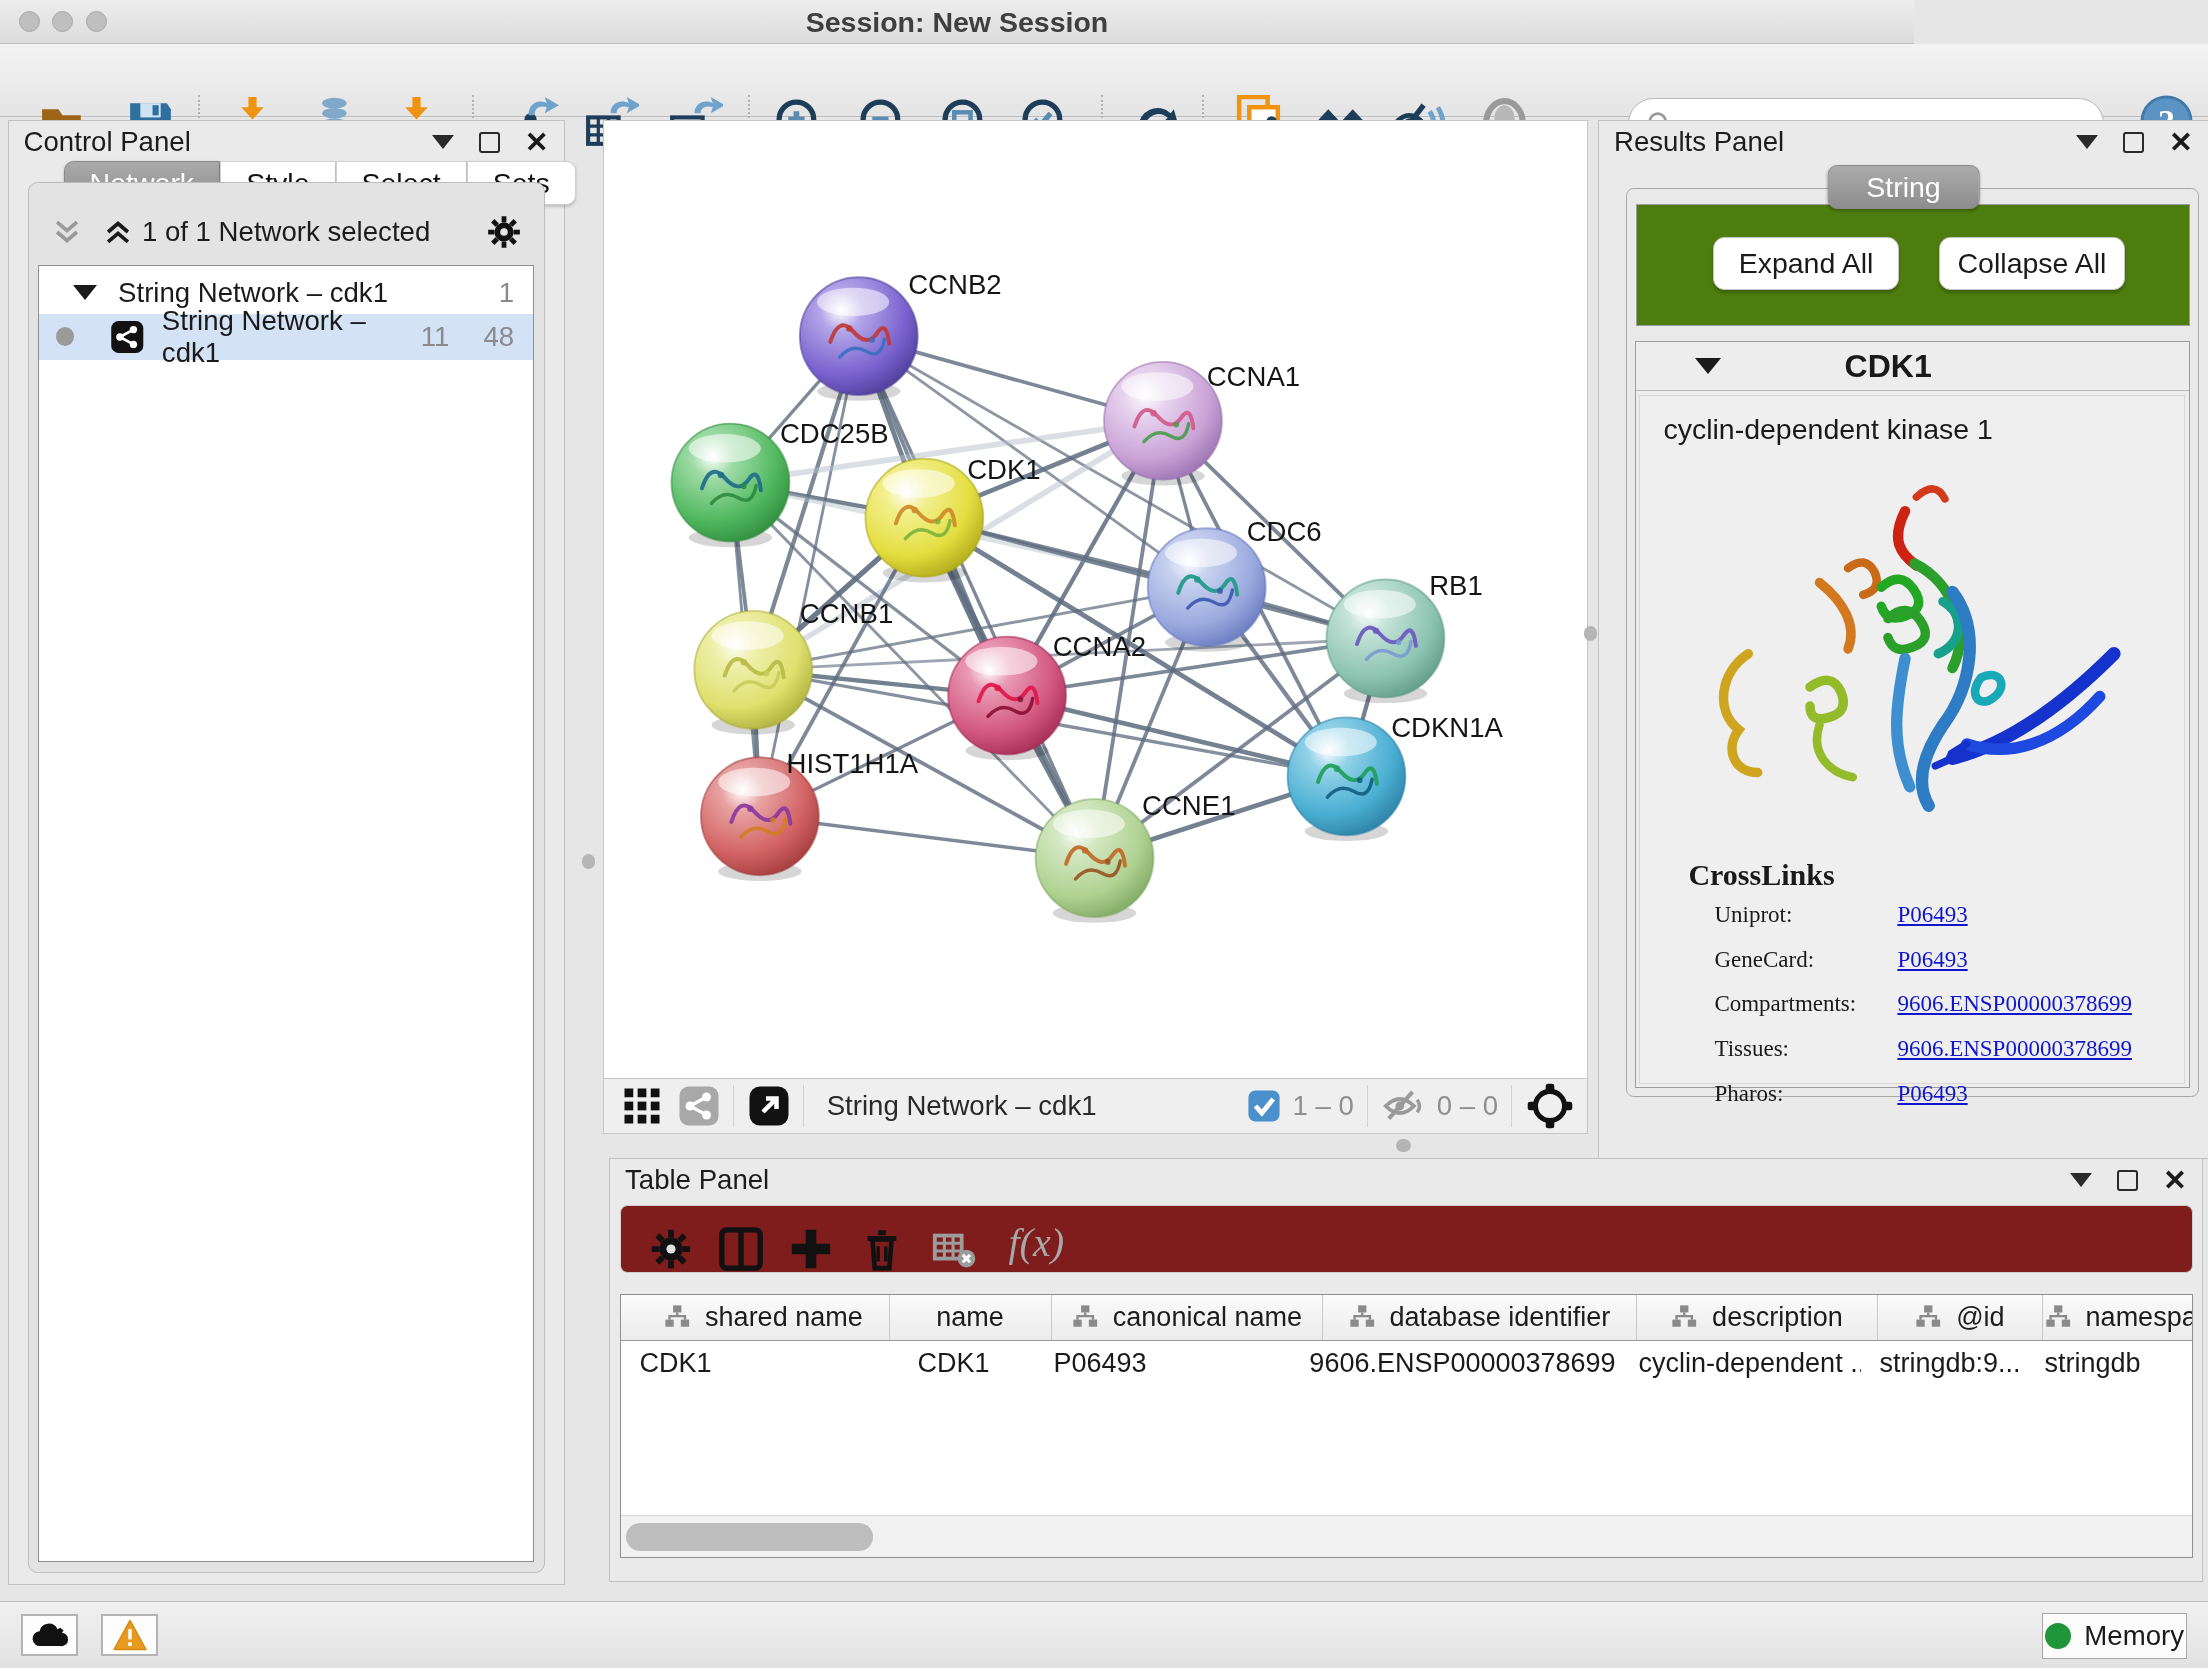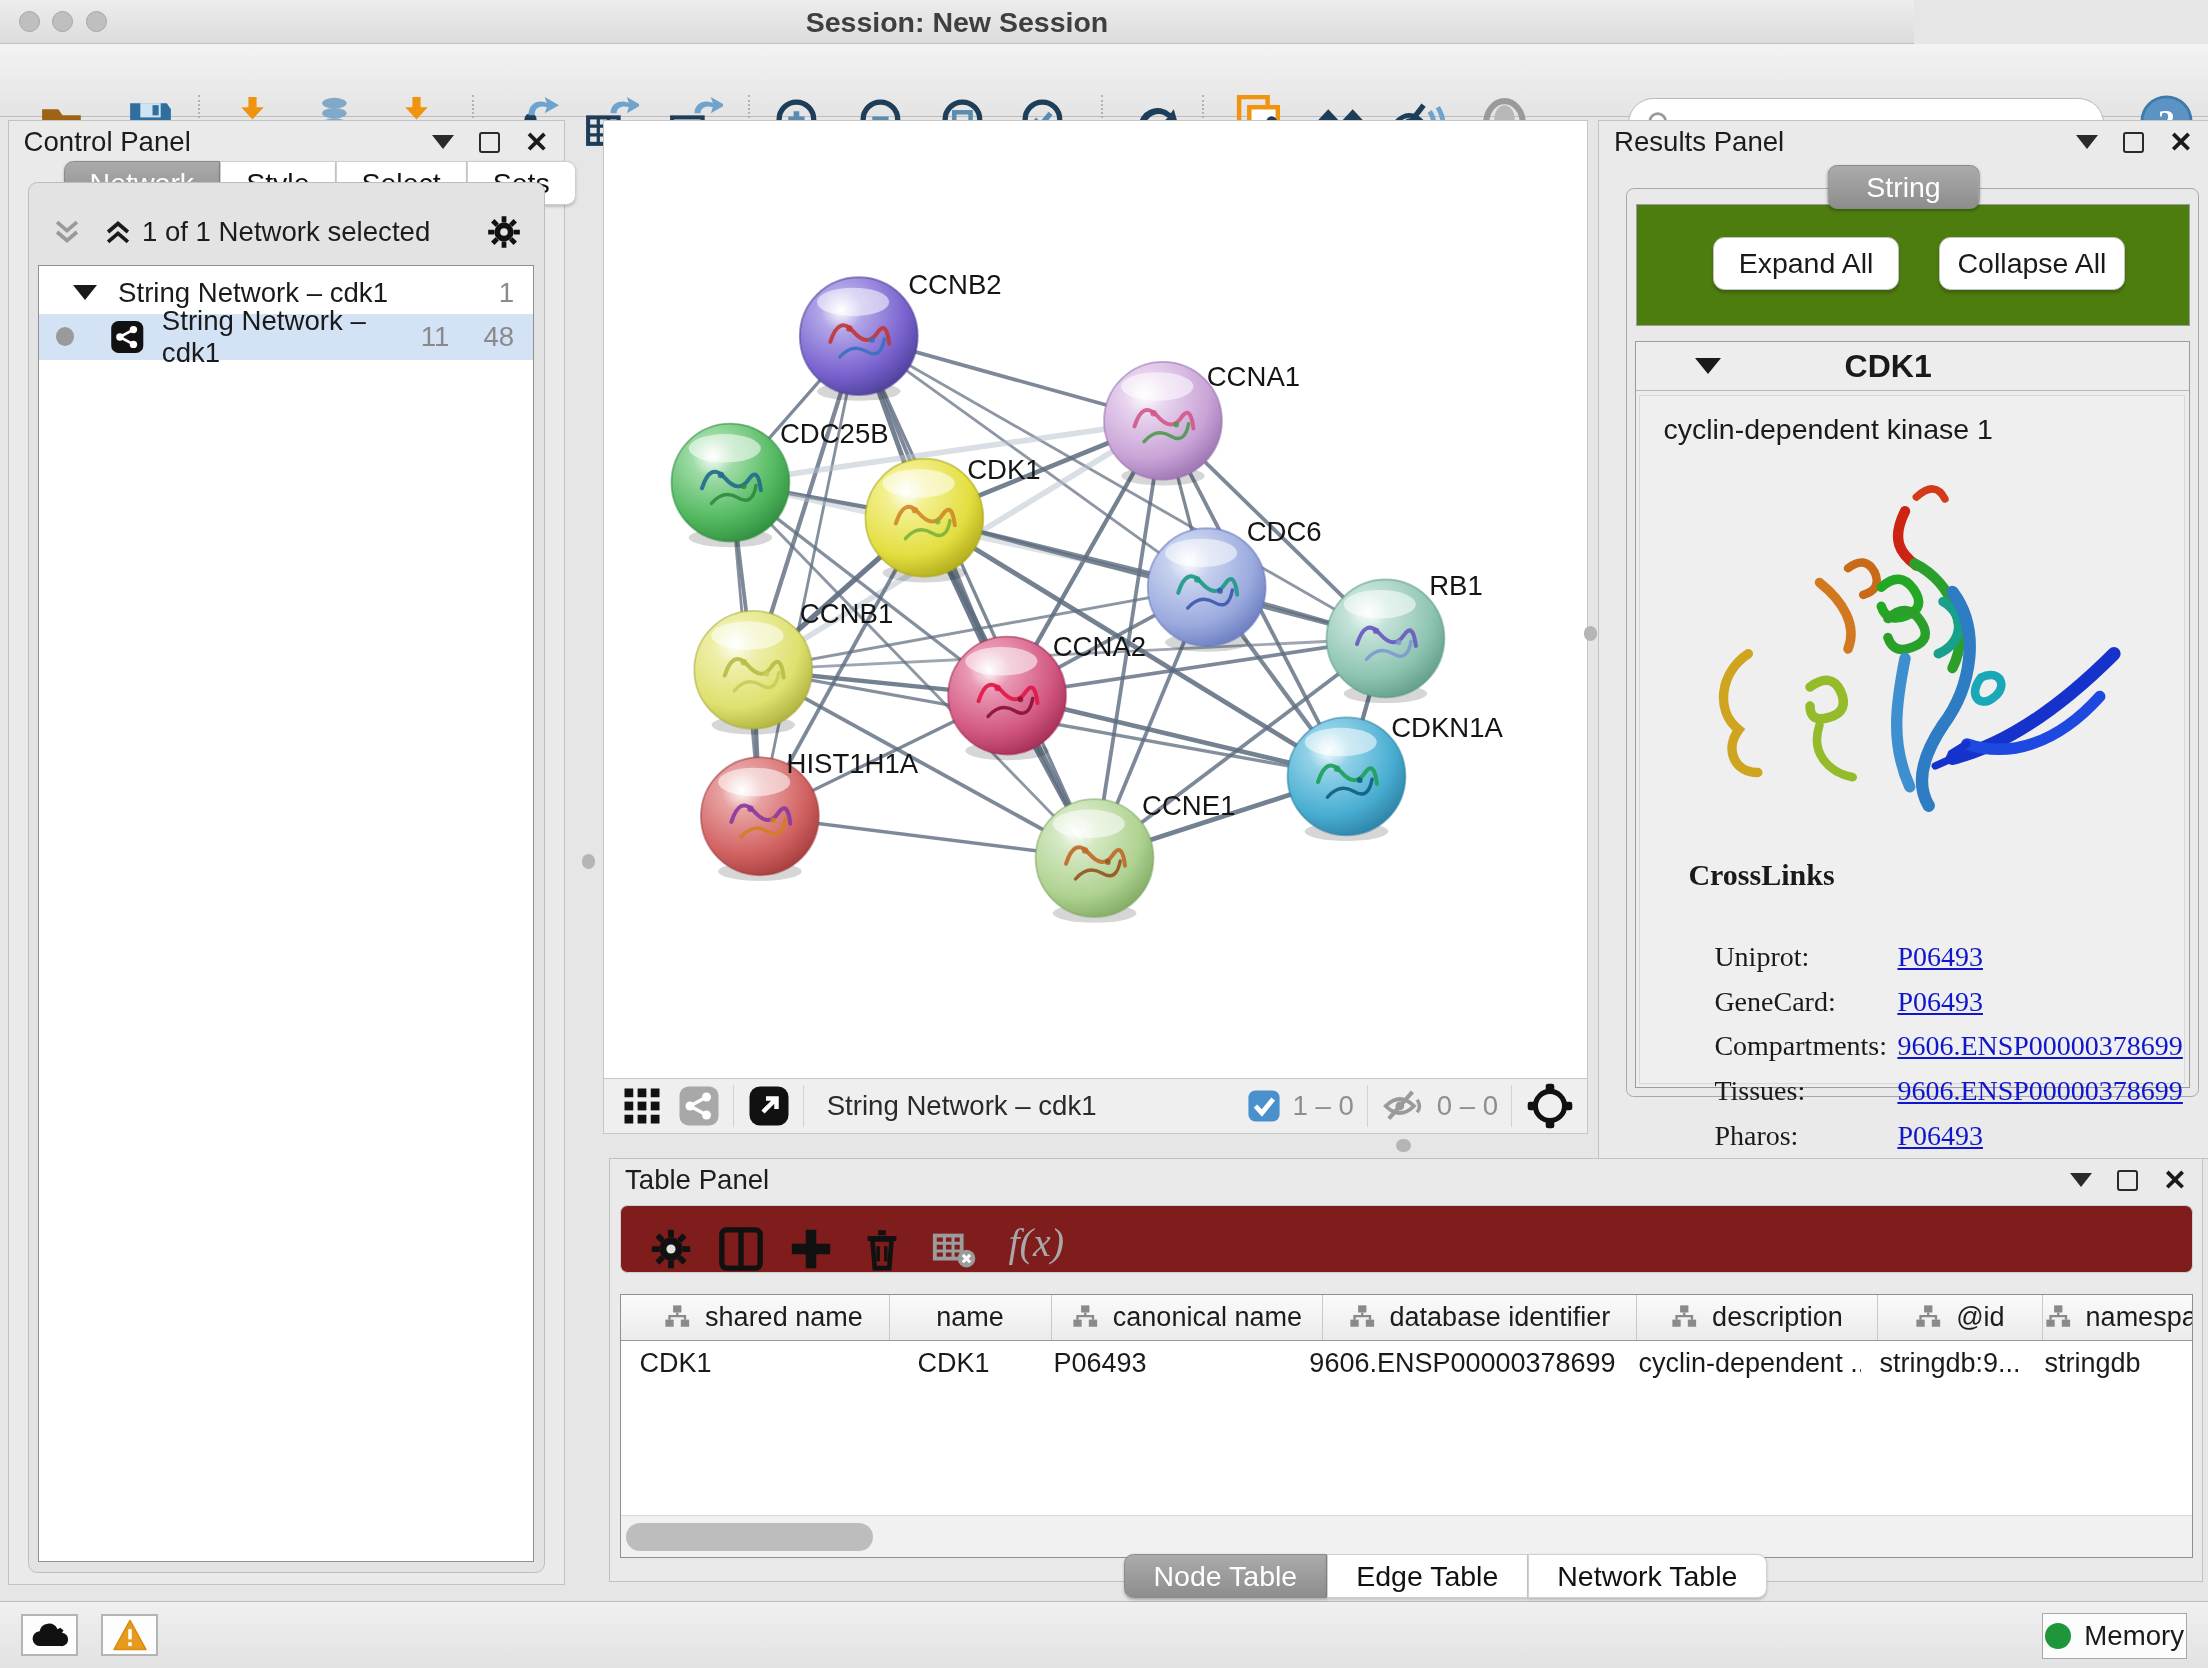--- a/index.html
+++ b/index.html
@@ -75,21 +75,21 @@
     box-shadow:0 2.9px 2.9px rgba(0,0,0,.2); font-size:28.5px; display:flex; align-items:center; justify-content:center; }
   .rp-section { position:absolute; left:7.6px; right:7.6px; top:152px; bottom:7.6px; border:1.9px solid #9c9c9c; background:#ededed; }
   .rp-sec-header { height:49px; display:flex; align-items:center; border-bottom:1.9px solid #b8b8b8; }
   .rp-sec-caret { width:0; height:0; border-left:13.3px solid transparent; border-right:13.3px solid transparent;
     border-top:16px solid #1a1a1a; margin-left:59px; }
   .rp-gene { font-size:32px; font-weight:bold; margin-left:124px; }
   .rp-content { position:absolute; left:3.8px; right:3.8px; top:53px; bottom:3.8px; background:#efefef; border:1px solid #d8d8d8; }
   .rp-desc { font-size:28.5px; margin:17px 0 0 23px; }
   .crosslinks-title { font-family:"Liberation Serif", serif; font-weight:bold; font-size:30px;
     position:absolute; left:48px; top:462px; }
-  .cl-row { position:absolute; left:74px; font-family:"Liberation Serif", serif; font-size:28px;margin-top:39px; }
+  .cl-row { position:absolute; left:74px; font-family:"Liberation Serif", serif; font-size:23px; }
   .cl-label { display:inline-block; width:181px; }
   .cl-link { color:#1016cc; text-decoration:underline; position:absolute; left:183px; white-space:nowrap; }
 
   
   .tp { position:absolute; left:609px; top:1158px; width:1594px; height:424px; background:#eaeaea; border:1px solid #c2c2c2; }
   .tp-toolbar { position:absolute; left:9.5px; right:9.5px; top:46px; height:68px; background:#7f1d1d;
     border:1px solid #d0d0d0; border-radius:7.6px; }
   .tp-table { position:absolute; left:9.5px; right:9.5px; top:135px; bottom:23px; background:#fff;
     border:1.9px solid #8f8f8f; overflow:hidden; }
   .tp-thead { display:flex; height:46px; background:linear-gradient(#fbfbfb,#ebebeb); border-bottom:1.9px solid #9a9a9a;padding-left:17px; }
@@ -765,25 +765,20 @@
           <div class="tp-td" style="width: 314px; justify-content: center; padding-left: 0px;">9606.ENSP00000378699</div>
           <div class="tp-td" style="width: 241px;">cyclin-dependent ...</div>
           <div class="tp-td" style="width: 165px;">stringdb:9...</div>
           <div class="tp-td" style="width: 185px;">stringdb</div>
         </div>
       </div>
     <div class="tp-scroll">
       <div class="tp-thumb"></div>
     </div>
   </div>
-  <div class="tp-tabs" id="tp-tabs">
-      <div class="tp-tab graytab">Node Table</div>
-      <div class="tp-tab whitetab">Edge Table</div>
-      <div class="tp-tab whitetab">Network Table</div>
-    </div>
 </div>
 
 <div class="statusbar">
   <div class="sb-btn" style="left:21px">
     <svg width="38" height="28.5" viewBox="0 0 28 20">
       <path d="M7 18 a5.5 5.5 0 0 1-.7-11 A7 7 0 0 1 19.5 5.5 l2-1 2.5 2-1.2 1.6 A4.8 4.8 0 0 1 22 18z" fill="#111"></path>
     </svg>
   </div>
   <div class="sb-btn" style="left:101px">
     <svg width="36" height="32" viewBox="0 0 24 22">

